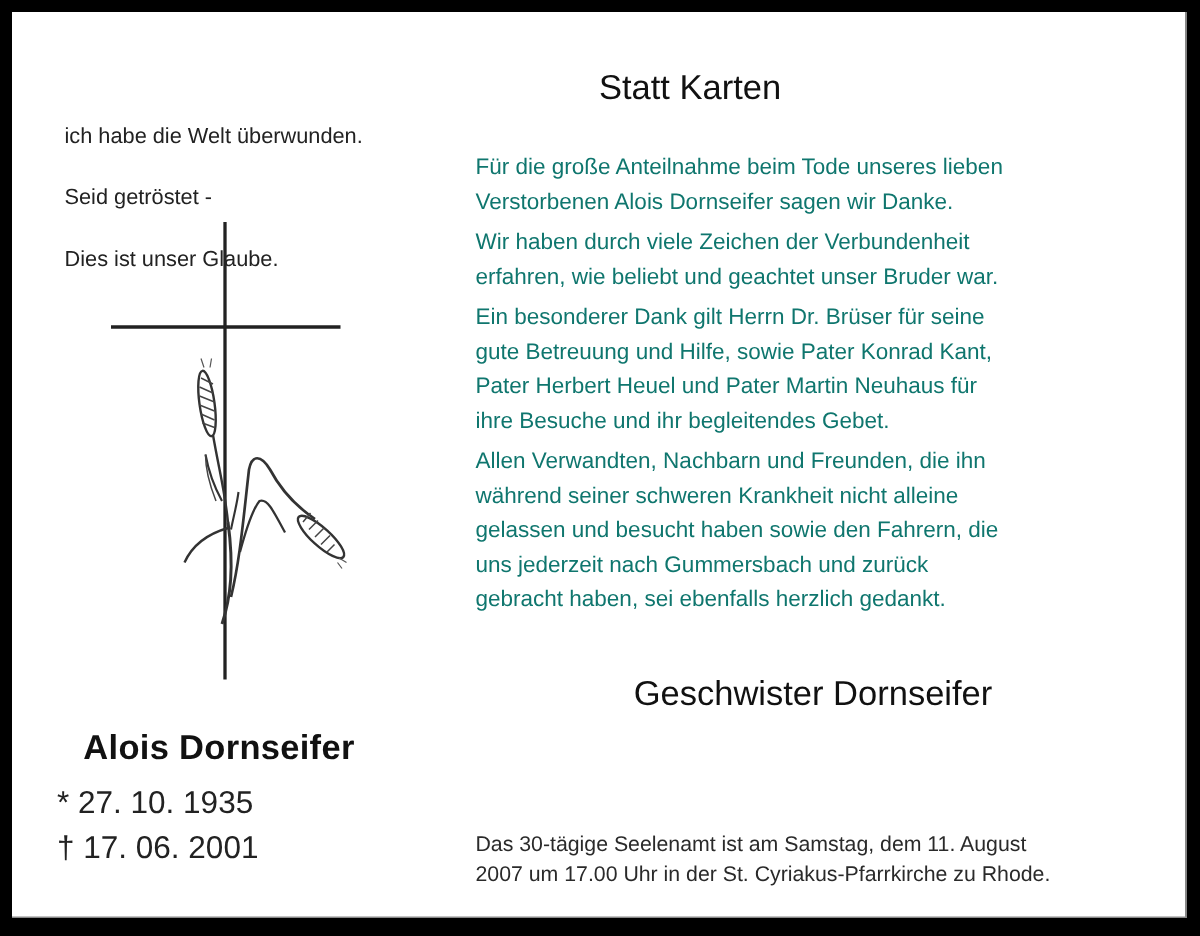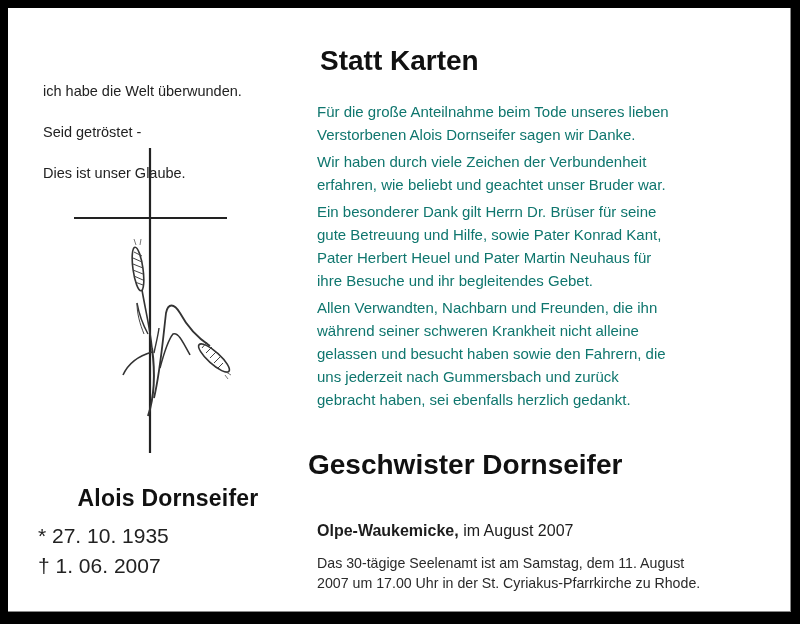--- a/index.html
+++ b/index.html
@@ -11,31 +11,31 @@
       position: absolute; left: 8px; top: 8px; width: 782px; height: 603px;
       background: #fff; border-right: 1px solid #888; border-bottom: 1px solid #888;
     }
     .motto {
       position: absolute; left: 35px; top: 52px; font-size: 14.5px; line-height: 20.5px; color: #222;
       white-space: pre-line;
     }
     .motto div { margin: 0; }
     .cross-art { position: absolute; left: 60px; top: 140px; width: 180px; height: 315px; }
     .deceased-name {
-      position: absolute; left: 38px; top: 477px; width: 244px; text-align: center;
+      position: absolute; left: 16px; top: 477px; width: 244px; text-align: center;
       font-size: 23px; font-weight: bold; color: #111; letter-spacing: 0.2px;
     }
     .date {
       position: absolute; left: 30px; width: 244px; text-align: left; font-size: 21px; color: #222;
     }
     .date.birth { top: 516px; }
     .date.death { top: 546px; }
     .heading {
-      position: absolute; left: 300px; width: 460px; 
-      font-size: 28px; font-weight: bold; color: #111;
+      position: absolute; left: 300px; width: 460px; text-align: center;
+      font-size: 23px; font-weight: normal; color: #111;
     }
     .heading.top { top: 37px; left: 312px; width: 280px; }
     .heading.sign { top: 441px; left: 300px; width: 468px; }
     .body-text {
       position: absolute; left: 309px; top: 92px; width: 480px; font-size: 15px; line-height: 23px; color: #0f766e;
     }
     .body-text p { margin: 0 0 4px 0; }
     .body-text .line { display: block; white-space: nowrap; }
     .place-line {
       position: absolute; left: 309px; top: 514px; font-size: 16px; color: #1d1d1d; white-space: nowrap;
@@ -78,21 +78,21 @@
     <path d="M86 250 C 92 225, 94 200, 98 165 C 100 155, 106 155, 112 165 C 120 180, 130 190, 142 198" fill="none" stroke="#333" stroke-width="1.8"></path>
     <path d="M92 220 C 96 205, 100 192, 105 186 C 110 184, 114 192, 122 207" fill="none" stroke="#333" stroke-width="1.5"></path>
 
     <ellipse cx="146" cy="210" rx="6" ry="20" fill="#fff" stroke="#333" stroke-width="1.6" transform="rotate(-48 146 210)"></ellipse>
     <path d="M134 200 l5 -6 M138 205 l6 -6 M142 210 l6 -6 M146 215 l6 -6 M150 220 l5 -5" stroke="#444" stroke-width="1"></path>
     <path d="M158 224 l5 3 M157 227 l3 4" stroke="#555" stroke-width="0.8"></path>
   </svg>
 
   <div class="deceased-name">Alois Dornseifer</div>
   <div class="date birth">* 27. 10. 1935</div>
-  <div class="date death">† 1. 06. 2007</div>
+  <div class="date death">† 17. 06. 2001</div>
 
   <div class="heading top">Statt Karten</div>
 
   <div class="body-text">
     <p>
       <span class="line">Für die große Anteilnahme beim Tode unseres lieben</span>
       <span class="line">Verstorbenen Alois Dornseifer sagen wir Danke.</span>
     </p>
     <p>
       <span class="line">Wir haben durch viele Zeichen der Verbundenheit</span>
@@ -108,20 +108,19 @@
       <span class="line">Allen Verwandten, Nachbarn und Freunden, die ihn</span>
       <span class="line">während seiner schweren Krankheit nicht alleine</span>
       <span class="line">gelassen und besucht haben sowie den Fahrern, die</span>
       <span class="line">uns jederzeit nach Gummersbach und zurück</span>
       <span class="line">gebracht haben, sei ebenfalls herzlich gedankt.</span>
     </p>
   </div>
 
   <div class="heading sign">Geschwister Dornseifer</div>
 
-  <div class="place-line"><b>Olpe-Waukemicke,</b><span> im August 2007</span></div>
 
   <div class="notice">
     <span class="line">Das 30-tägige Seelenamt ist am Samstag, dem 11. August</span>
     <span class="line">2007 um 17.00 Uhr in der St. Cyriakus-Pfarrkirche zu Rhode.</span>
   </div>
 
 </div>
 
 </body></html>

